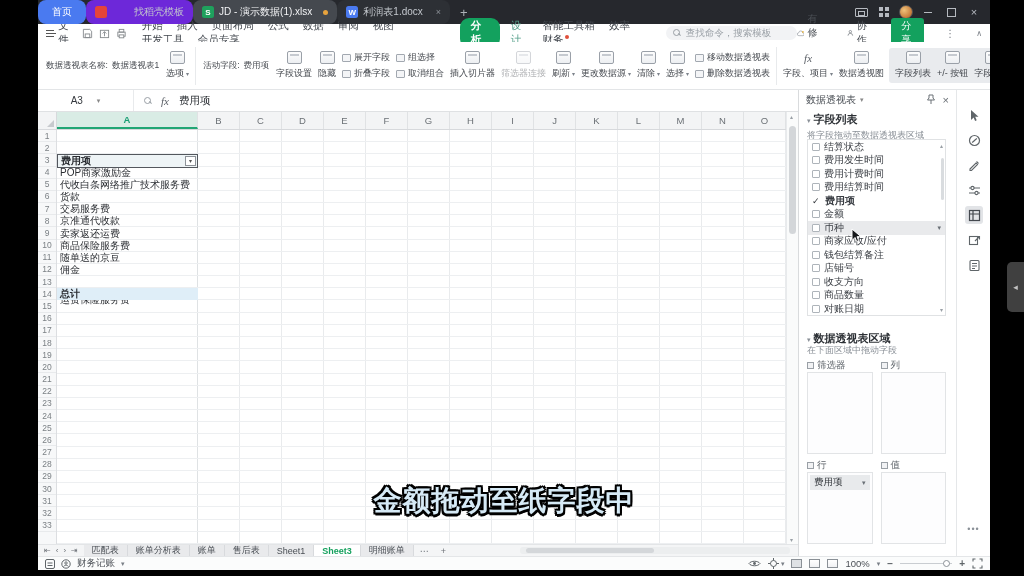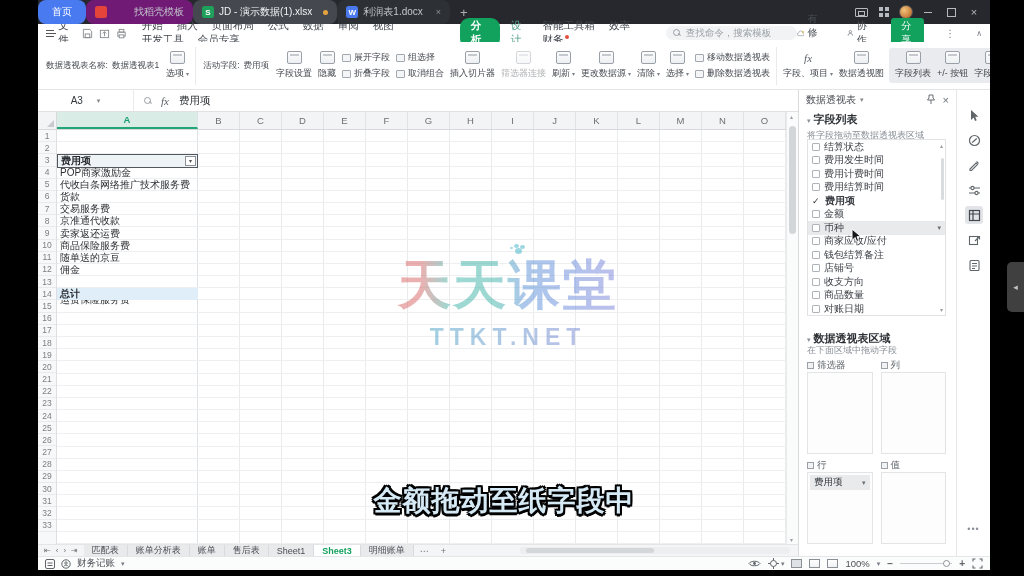--- a/index.html
+++ b/index.html
@@ -4,21 +4,21 @@
 <style>
   * { margin:0; padding:0; box-sizing:border-box; font-family:"Liberation Sans","DejaVu Sans",sans-serif; }
   html,body { width:1024px; height:576px; background:#000; overflow:hidden; }
   #frame { position:relative; width:1024px; height:576px; background:#000; overflow:hidden; }
   #window { position:absolute; left:38px; top:0; width:952px; height:570px; background:#fff; display:flex; flex-direction:column; }
 
   
   .titlebar { height:24px; background:#26282d; display:flex; align-items:stretch; flex-shrink:0; }
   .tb-tab { display:flex; align-items:center; gap:5px; padding:0 9px; font-size:10px; color:#c3c7cd; position:relative;border-radius:8px; }
   .tb-tab.home { background:#4a7af0; color:#fff; padding:0 14px; }
-  .tb-tab.docer-tab { background:#701a75;gap:27px; }
+  .tb-tab.docer-tab { background:#6d28d9;gap:27px; }
   .tb-tab.xlsx { background:#45494f; color:#f2f3f5; }
   .tb-tab.docx { background:#2d3035; }
   .app-ico { width:12px; height:12px; border-radius:2.5px; font-size:8px; font-weight:bold; color:#fff; display:flex; align-items:center; justify-content:center; flex-shrink:0; }
   .ico-docer { background:#e5443a; }
   .ico-sheet { background:#1fa15d; }
   .ico-doc  { background:#4a7af0; }
   .dot-unsaved { width:5px; height:5px; border-radius:50%; background:#e8a33d; margin-left:6px; }
   .tb-close-x { margin-left:8px; color:#8a8f96; font-size:9px; }
   .tb-plus { display:flex; align-items:center; padding:0 10px; color:#aeb2b8; font-size:13px; }
   .tb-right { margin-left:auto; display:flex; align-items:center; gap:7px; padding-right:8px; }
@@ -756,23 +756,18 @@
         <span class="zoom-plus">+</span>
         <span class="sb-ico">
           <svg width="11" height="11" viewBox="0 0 11 11">
               <path d="M1 3.5V1h2.5M7.5 1H10v2.5M10 7.5V10H7.5M3.5 10H1V7.5" fill="none" stroke="#5f6569" stroke-width="1.1"></path>
             </svg>
         </span>
       </div>
     </div>
   </div>
 
-  <div class="wm">
-    <div class="wm1">天天课堂</div>
-    <div class="wm2">TTKT.NET</div>
-    <span class="paw"></span>
-  </div>
   <div class="subtitle">金额拖动至纸字段中</div>
   <div class="collapse-btn">◂</div>
   <svg class="cursor-svg" width="13" height="15" viewBox="0 0 13 15">
     <path d="M1 1l0 11.5 3-3 1.7 4 2-.8-1.7-4 4 0z" fill="#16181b" stroke="#fff" stroke-width="1"></path>
   </svg>
 </div>
 
 </body></html>

